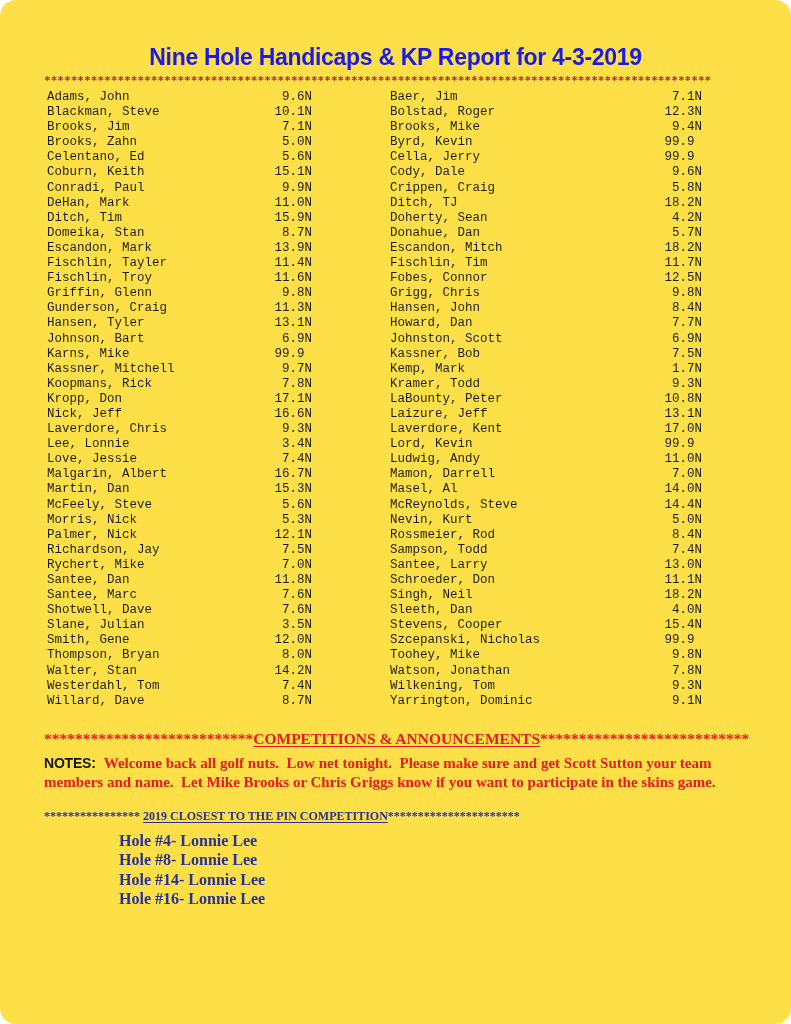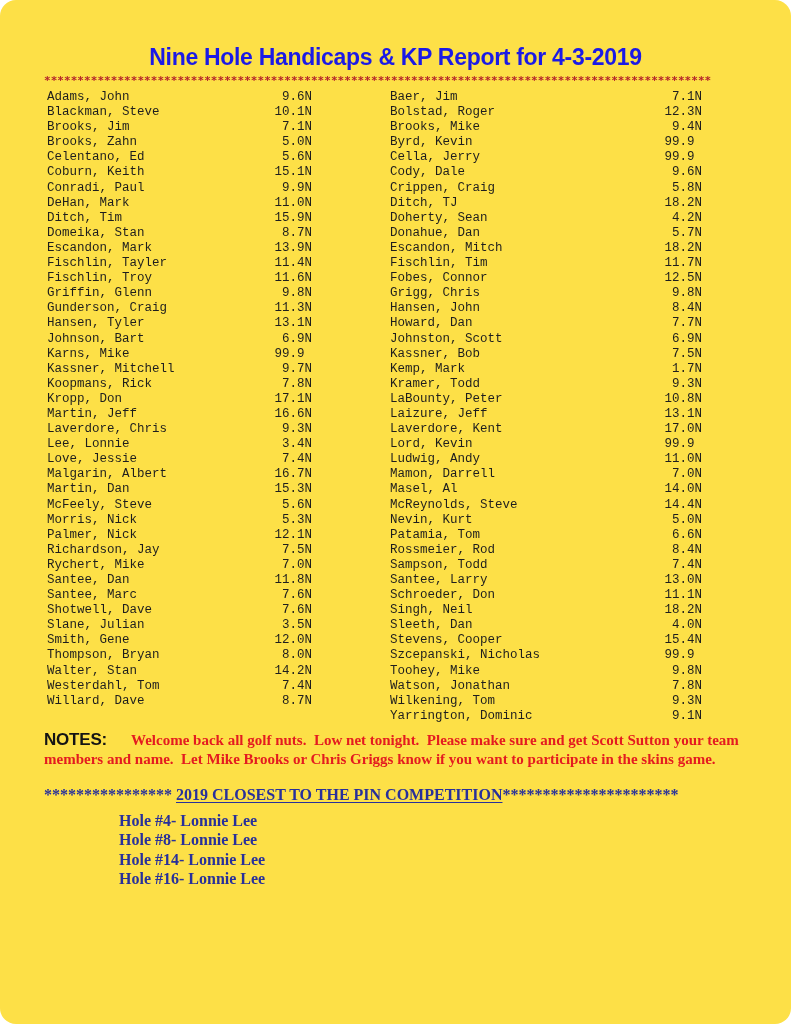--- a/index.html
+++ b/index.html
@@ -32,27 +32,27 @@
     font-size:15.5px; color:#e41b20;
   }
   .ann-line .u { text-decoration:underline; text-underline-offset:2px; }
   .notes {
     margin:6px 44px 0 44px; white-space:pre-wrap;
     font-family:"Liberation Serif", serif; font-weight:bold;
     font-size:15px; line-height:19.5px; color:#e41b20;
   }
   .notes .label {
     font-family:"Liberation Sans", sans-serif; font-weight:bold;
-    font-size:17px; letter-spacing:-0.2px; color:#141414;
-    margin-right:24px;
+    font-size:14px; letter-spacing:-0.2px; color:#141414;
+    margin-right:8px;
   }
   .pin-line {
     margin:16px 0 0 44px; white-space:nowrap;
     font-family:"Liberation Serif", serif; font-weight:bold;
-    font-size:16px; color:#28309b;
+    font-size:12px; color:#28309b;
   }
   .pin-line .u { text-decoration:underline; text-underline-offset:2px; }
   .holes {
     margin:7px 0 0 119px;
     font-family:"Liberation Serif", serif; font-weight:bold;
     font-size:16px; line-height:19.5px; color:#28309b;
   }
 </style>
 </head>
 <body>
@@ -143,21 +143,21 @@
         </div>
         <div class="row">
           <span class="nm">Koopmans, Rick</span>
           <span class="val"> 7.8N</span>
         </div>
         <div class="row">
           <span class="nm">Kropp, Don</span>
           <span class="val">17.1N</span>
         </div>
         <div class="row">
-          <span class="nm">Martin, Jeff</span>
+          <span class="nm">Nick, Jeff</span>
           <span class="val">16.6N</span>
         </div>
         <div class="row">
           <span class="nm">Laverdore, Chris</span>
           <span class="val"> 9.3N</span>
         </div>
         <div class="row">
           <span class="nm">Lee, Lonnie</span>
           <span class="val"> 3.4N</span>
         </div>
@@ -341,24 +341,20 @@
         </div>
         <div class="row">
           <span class="nm">McReynolds, Steve</span>
           <span class="val">14.4N</span>
         </div>
         <div class="row">
           <span class="nm">Nevin, Kurt</span>
           <span class="val"> 5.0N</span>
         </div>
         <div class="row">
-          <span class="nm">Patamia, Tom</span>
-          <span class="val"> 6.6N</span>
-        </div>
-        <div class="row">
           <span class="nm">Rossmeier, Rod</span>
           <span class="val"> 8.4N</span>
         </div>
         <div class="row">
           <span class="nm">Sampson, Todd</span>
           <span class="val"> 7.4N</span>
         </div>
         <div class="row">
           <span class="nm">Santee, Larry</span>
           <span class="val">13.0N</span>
@@ -395,20 +391,21 @@
           <span class="nm">Wilkening, Tom</span>
           <span class="val"> 9.3N</span>
         </div>
         <div class="row">
           <span class="nm">Yarrington, Dominic</span>
           <span class="val"> 9.1N</span>
         </div>
       </div>
   </div>
 
+  <div class="ann-line"><span>***************************</span><span class="u">COMPETITIONS &amp; ANNOUNCEMENTS</span><span>***************************</span></div>
 
   <div class="notes"><span class="label">NOTES:</span><span>Welcome back all golf nuts.  Low net tonight.  Please make sure and get Scott Sutton your team members and name.  Let Mike Brooks or Chris Griggs know if you want to participate in the skins game.</span></div>
 
   <div class="pin-line"><span>**************** </span><span class="u">2019 CLOSEST TO THE PIN COMPETITION</span><span>**********************</span></div>
 
   <div class="holes">
       <div>Hole #4- Lonnie Lee</div>
       <div>Hole #8- Lonnie Lee</div>
       <div>Hole #14- Lonnie Lee</div>
       <div>Hole #16- Lonnie Lee</div>

